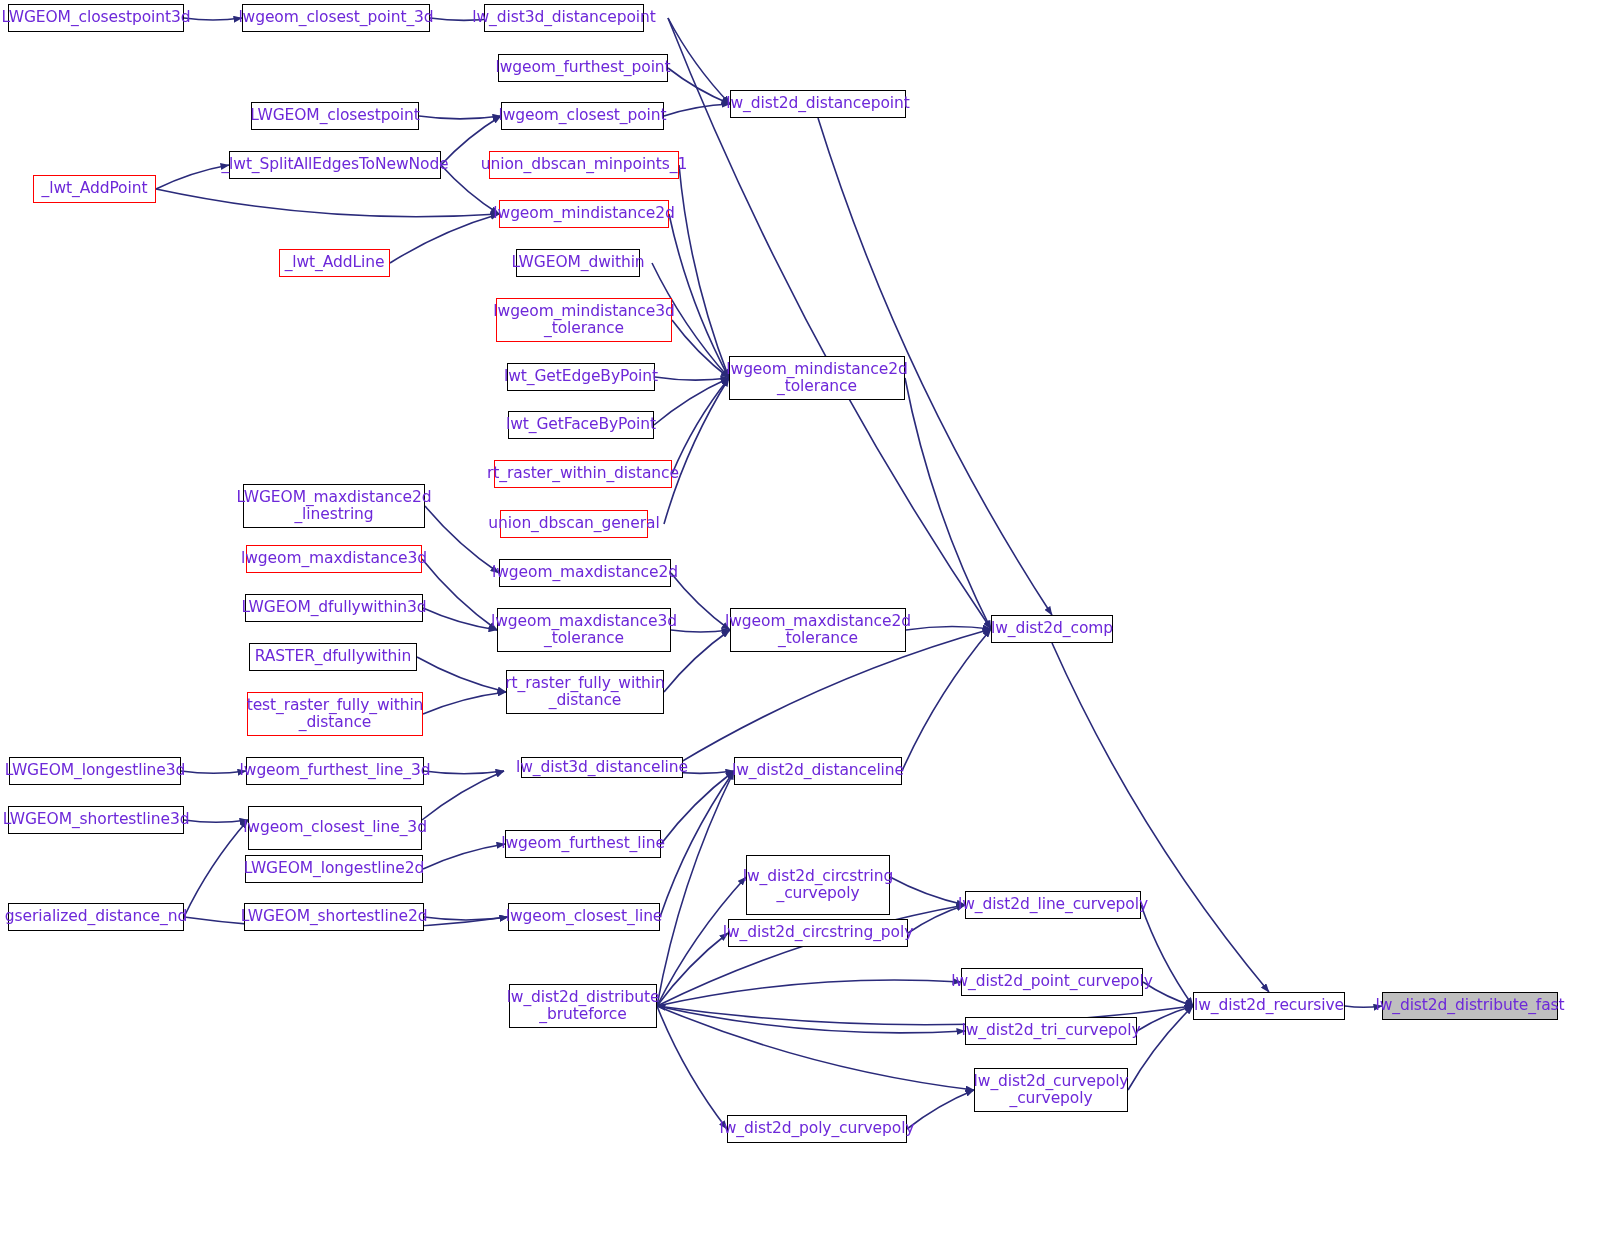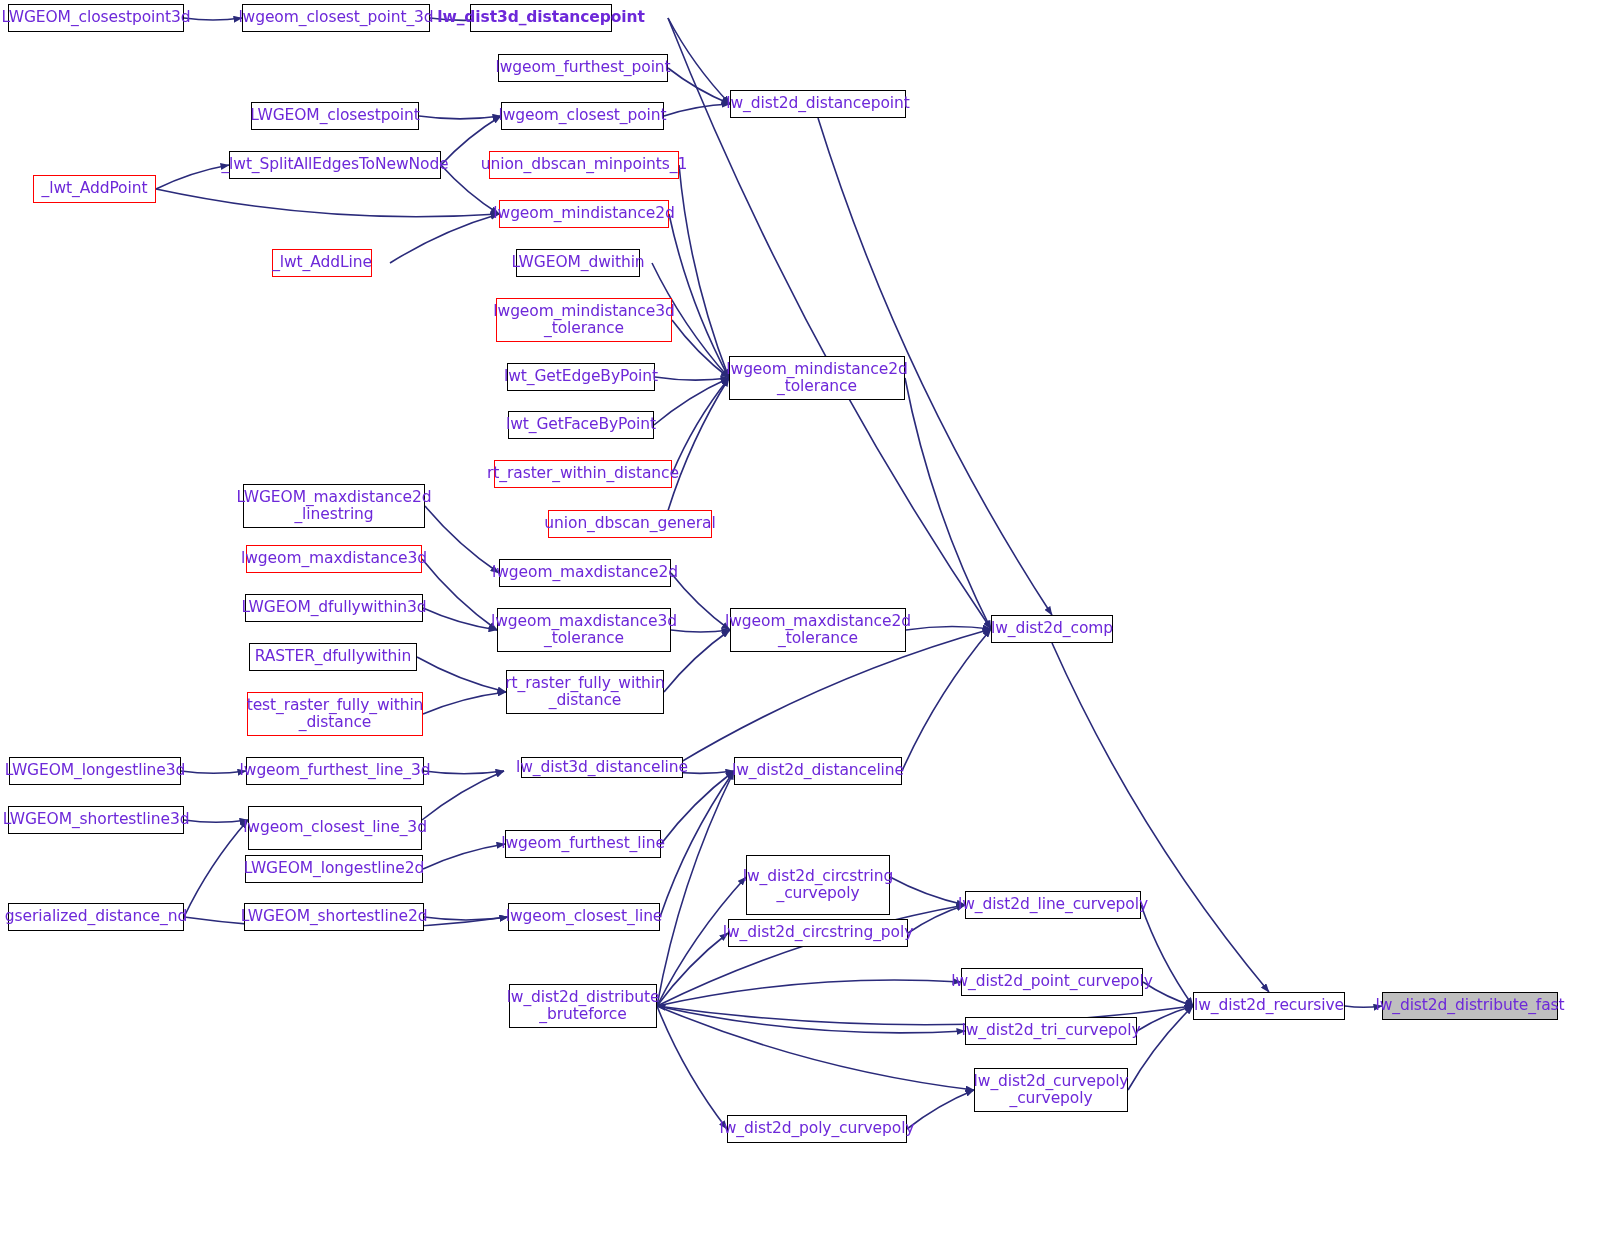--- a/index.html
+++ b/index.html
@@ -117,41 +117,41 @@
         <path d="M 1128 1090 Q 1154.62 1043.45 1193 1006"></path>
         <path d="M 907 1129 Q 937.77 1104.81 974 1090"></path>
         <path d="M 1052 643 Q 1136.07 832.69 1269 992"></path>
         <path d="M 1345 1006 Q 1363.5 1008.59 1382 1006"></path>
         <path d="M 1193 1006 Q 925 1043.52 657 1006"></path>
       </g>
   </svg>
   <div id="node-layer">
       <div class="node" style="left: 8px; top: 4px; width: 176px; height: 28px;">LWGEOM_closestpoint3d</div>
       <div class="node" style="left: 242px; top: 4px; width: 188px; height: 28px;">lwgeom_closest_point_3d</div>
-      <div class="node" style="left: 470px; top: 4px; width: 142px; height: 28px; font-weight: bold;">lw_dist3d_distancepoint</div>
+      <div class="node" style="left: 484px; top: 4px; width: 160px; height: 28px;">lw_dist3d_distancepoint</div>
       <div class="node" style="left: 498px; top: 54px; width: 170px; height: 28px;">lwgeom_furthest_point</div>
       <div class="node" style="left: 730px; top: 90px; width: 176px; height: 28px;">lw_dist2d_distancepoint</div>
       <div class="node" style="left: 251px; top: 102px; width: 168px; height: 28px;">LWGEOM_closestpoint</div>
       <div class="node" style="left: 501px; top: 102px; width: 163px; height: 28px;">lwgeom_closest_point</div>
       <div class="node" style="left: 229px; top: 151px; width: 212px; height: 28px;">_lwt_SplitAllEdgesToNewNode</div>
       <div class="node red" style="left: 489px; top: 151px; width: 190px; height: 28px;">union_dbscan_minpoints_1</div>
       <div class="node red" style="left: 33px; top: 175px; width: 123px; height: 28px;">_lwt_AddPoint</div>
       <div class="node red" style="left: 499px; top: 200px; width: 170px; height: 28px;">lwgeom_mindistance2d</div>
-      <div class="node red" style="left: 272px; top: 249px; width: 100px; height: 28px; text-align: center;">_lwt_AddLine</div>
+      <div class="node red" style="left: 279px; top: 249px; width: 111px; height: 28px; text-align: center;">_lwt_AddLine</div>
       <div class="node" style="left: 516px; top: 249px; width: 124px; height: 28px;">LWGEOM_dwithin</div>
       <div class="node red" style="left: 496px; top: 298px; width: 176px; height: 44px;">lwgeom_mindistance3d
 _tolerance</div>
       <div class="node" style="left: 729px; top: 356px; width: 176px; height: 44px;">lwgeom_mindistance2d
 _tolerance</div>
       <div class="node" style="left: 507px; top: 363px; width: 148px; height: 28px;">lwt_GetEdgeByPoint</div>
       <div class="node" style="left: 508px; top: 411px; width: 146px; height: 28px;">lwt_GetFaceByPoint</div>
       <div class="node red" style="left: 494px; top: 460px; width: 178px; height: 28px;">rt_raster_within_distance</div>
       <div class="node" style="left: 243px; top: 484px; width: 182px; height: 44px;">LWGEOM_maxdistance2d
 _linestring</div>
-      <div class="node red" style="left: 500px; top: 510px; width: 164px; height: 28px; margin-left: 48px;">union_dbscan_general</div>
+      <div class="node red" style="left: 500px; top: 510px; width: 148px; height: 28px;">union_dbscan_general</div>
       <div class="node red" style="left: 246px; top: 545px; width: 176px; height: 28px;">lwgeom_maxdistance3d</div>
       <div class="node" style="left: 499px; top: 559px; width: 172px; height: 28px;">lwgeom_maxdistance2d</div>
       <div class="node" style="left: 245px; top: 594px; width: 178px; height: 28px;">LWGEOM_dfullywithin3d</div>
       <div class="node" style="left: 497px; top: 608px; width: 174px; height: 44px;">lwgeom_maxdistance3d
 _tolerance</div>
       <div class="node" style="left: 730px; top: 608px; width: 176px; height: 44px;">lwgeom_maxdistance2d
 _tolerance</div>
       <div class="node" style="left: 991px; top: 615px; width: 122px; height: 28px;">lw_dist2d_comp</div>
       <div class="node" style="left: 249px; top: 643px; width: 168px; height: 28px;">RASTER_dfullywithin</div>
       <div class="node" style="left: 506px; top: 670px; width: 158px; height: 44px;">rt_raster_fully_within

